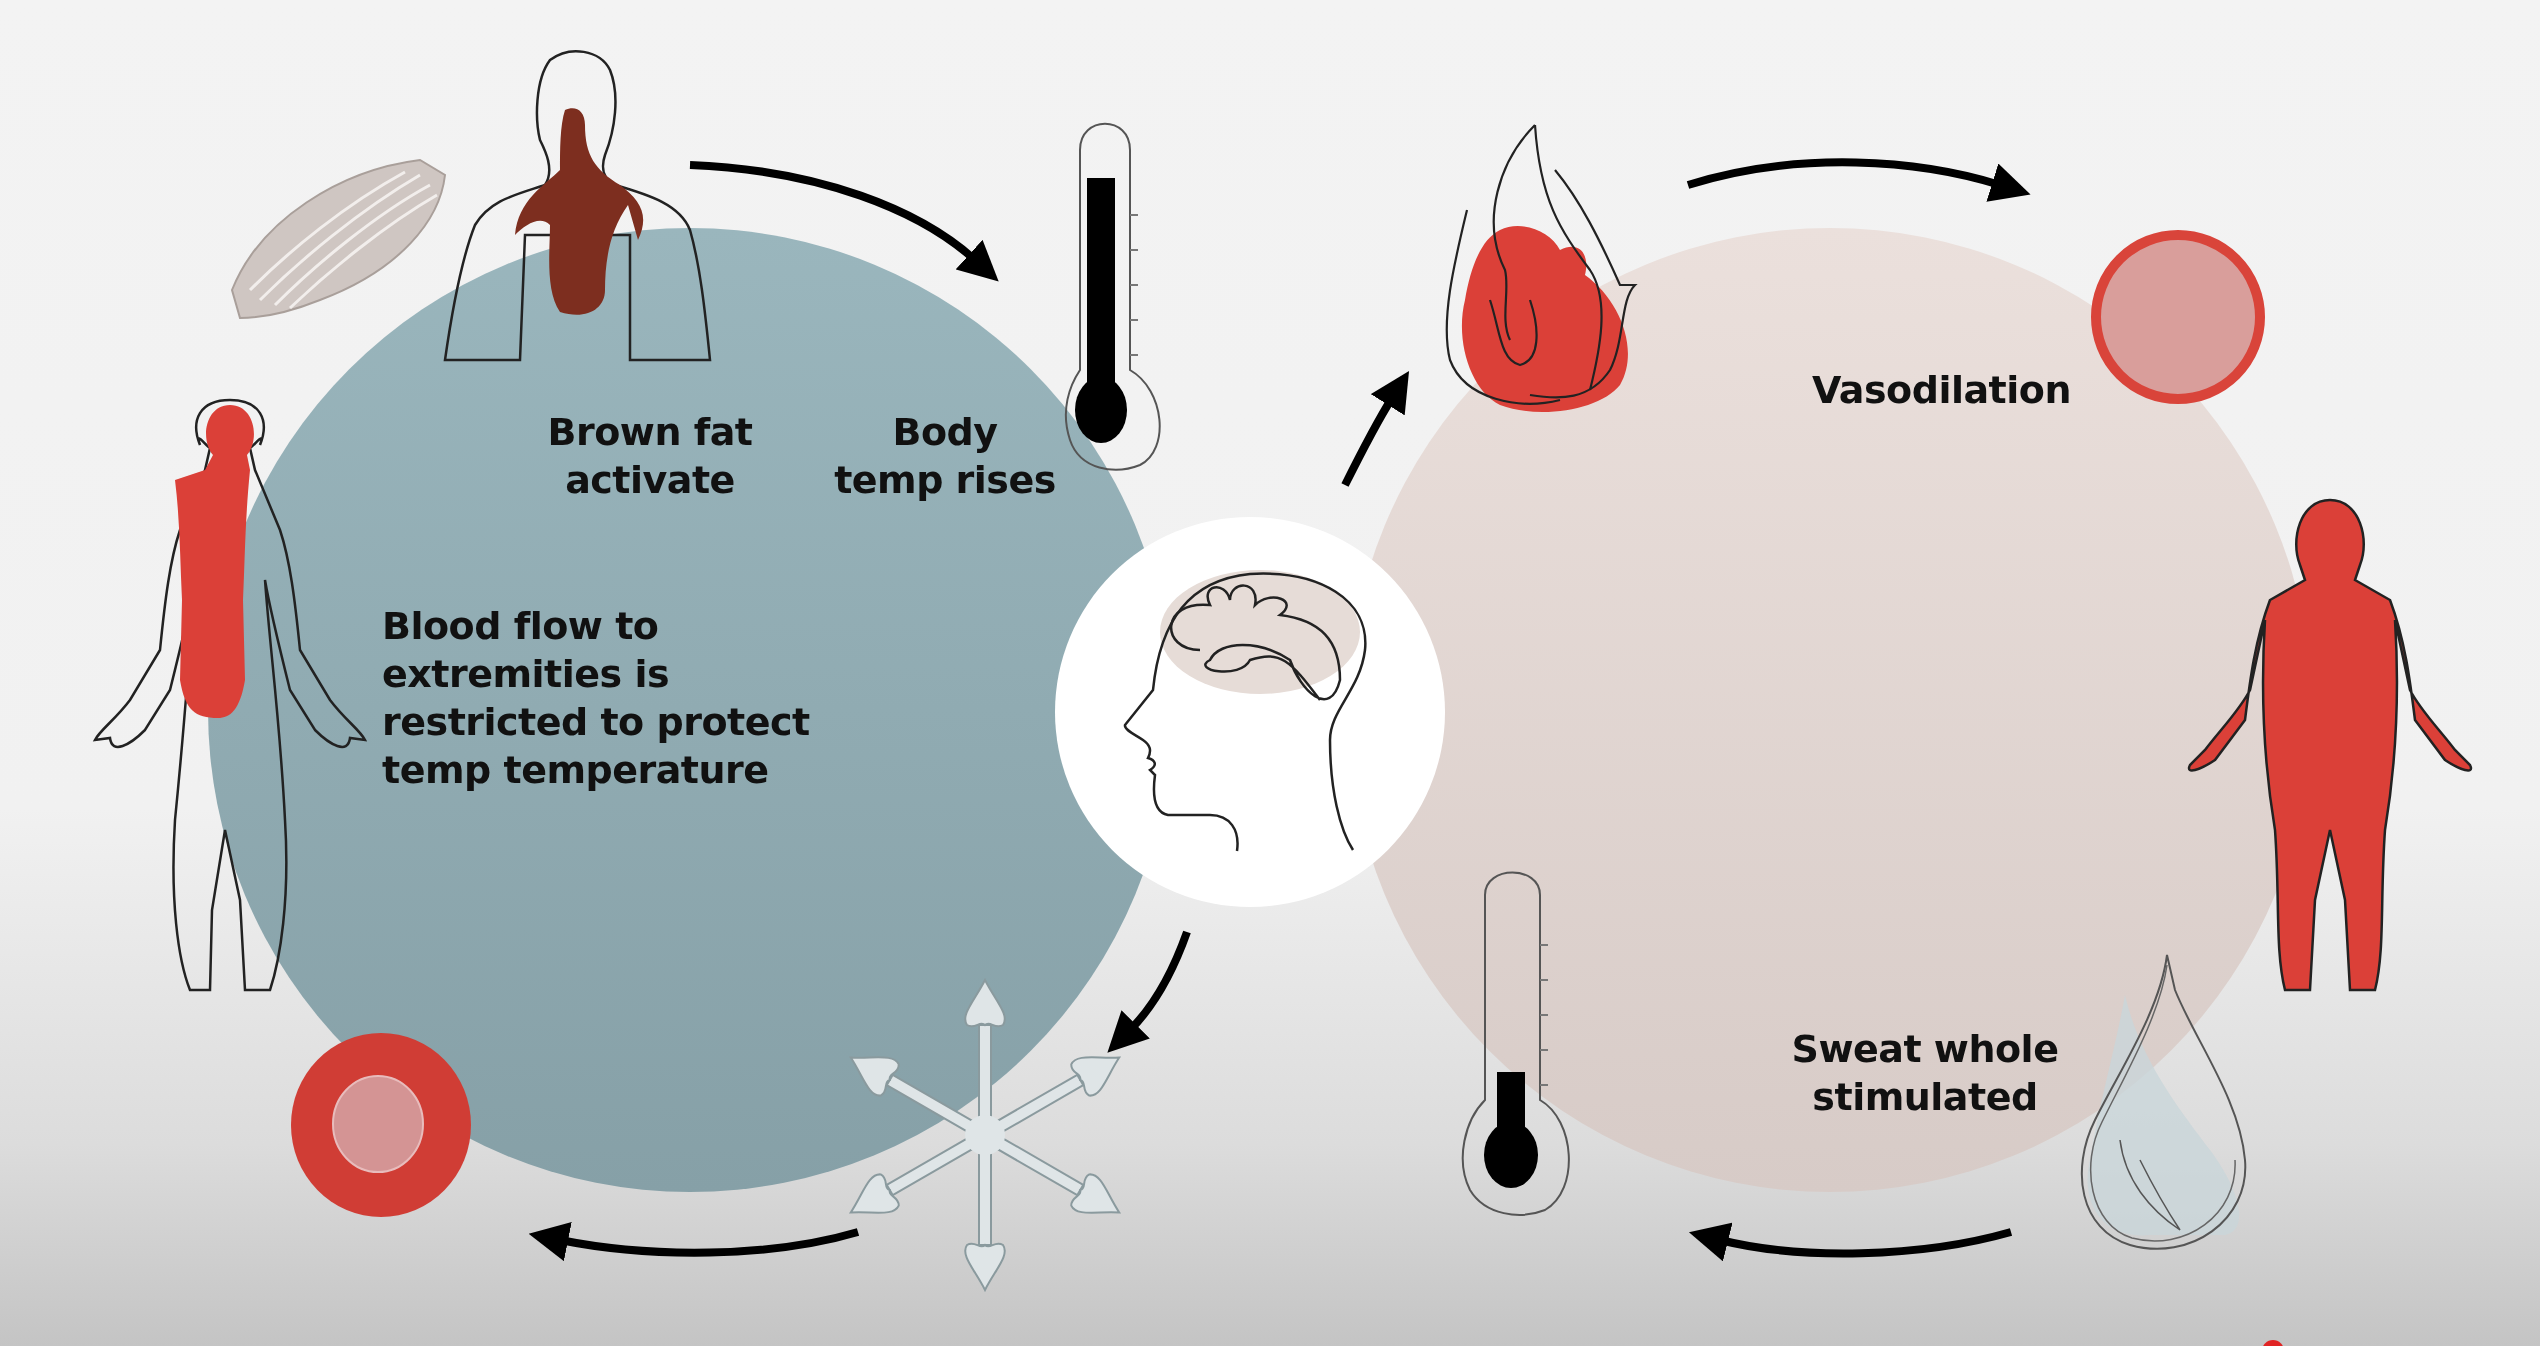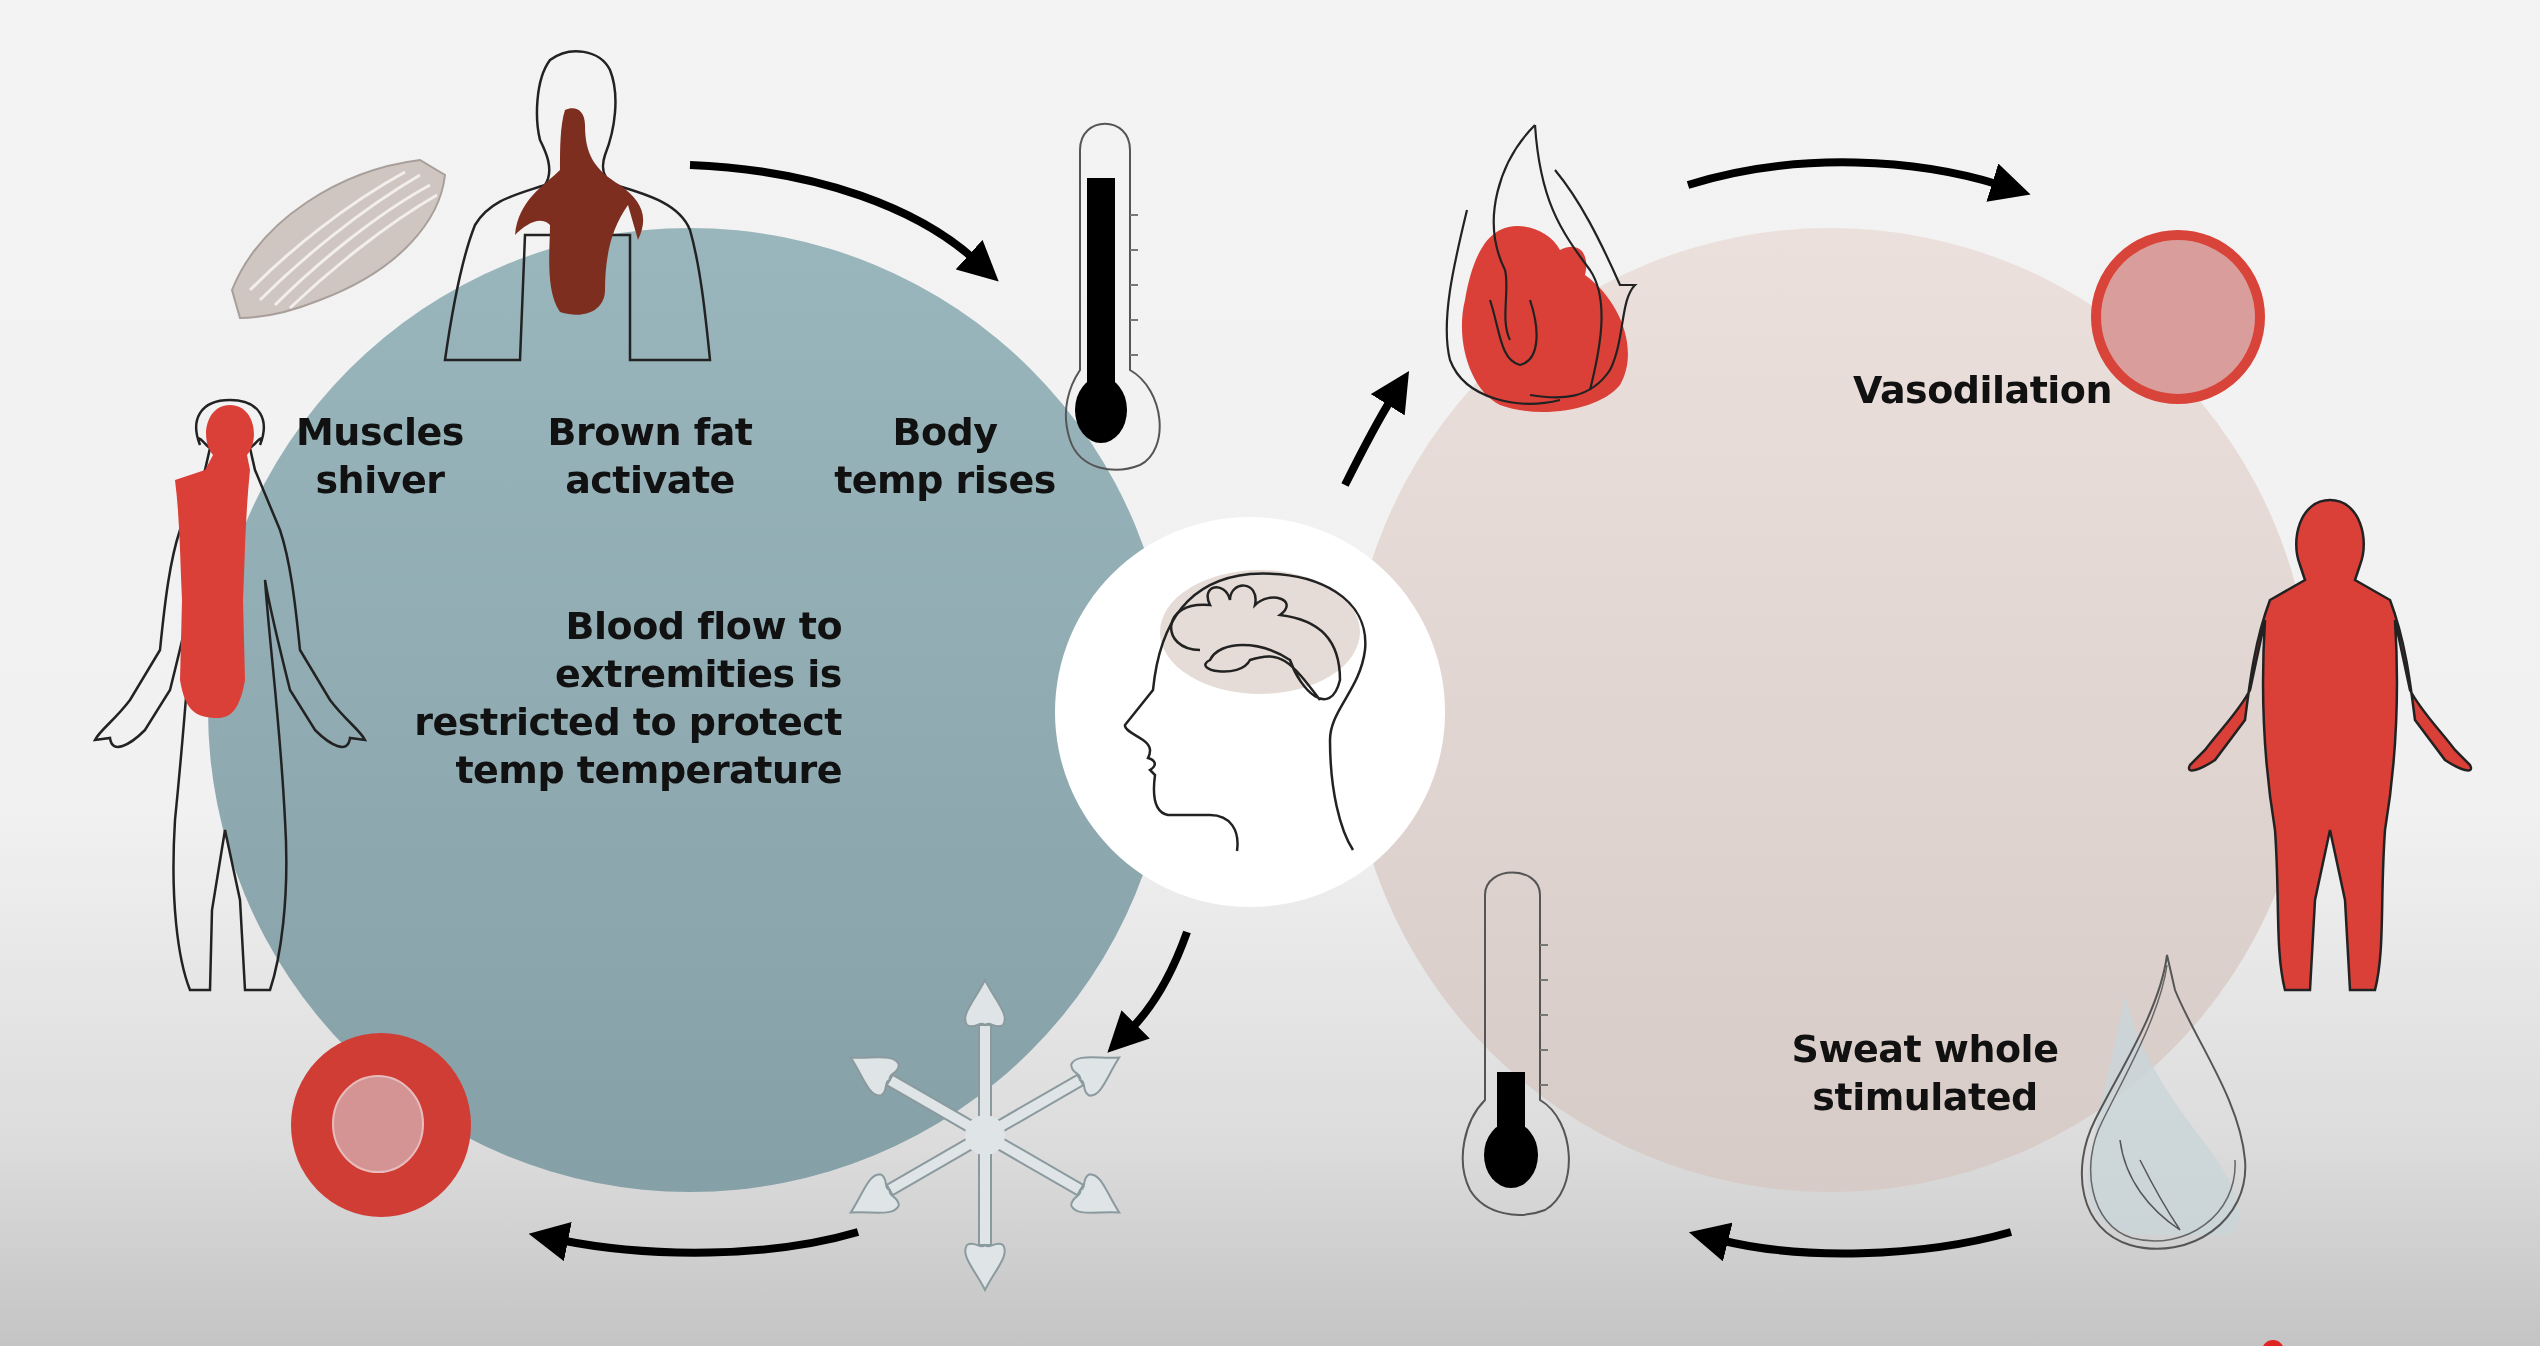--- a/index.html
+++ b/index.html
@@ -3,21 +3,21 @@
 <meta charset="utf-8">
 <style>
   html,body{margin:0;padding:0;}
   body{width:2540px;height:1346px;overflow:hidden;position:relative;
     background:linear-gradient(180deg,#f3f3f3 0%,#f1f1f1 60%,#dcdcdc 85%,#c4c4c4 100%);
     font-family:"DejaVu Sans","Liberation Sans",sans-serif;}
   .stage{position:absolute;left:0;top:0;width:2540px;height:1346px;}
   .lbl{position:absolute;font-weight:bold;color:#111;font-size:38px;line-height:48px;letter-spacing:-0.5px;}
   .c{text-align:center;}
   .r{text-align:right;}
-  .l{text-align:right;}
+  .l{text-align:left;}
   .progress-dot{position:absolute;left:2262px;top:1340px;width:22px;height:22px;border-radius:50%;}
 </style>
 </head>
 <body>
 
 <div class="stage">
 <svg width="2540" height="1346" viewBox="0 0 2540 1346" style="position:absolute;left:0;top:0">
   <defs>
     <linearGradient id="coldG" x1="0" y1="0" x2="0" y2="1">
       <stop offset="0" stop-color="#9ab6bd"></stop>
@@ -138,22 +138,20 @@
   <g fill="none" stroke="#000" stroke-width="8" stroke-linecap="butt">
     <path d="M690,165 C820,170 920,210 975,260" marker-end="url(#ah)"></path>
     <path d="M1345,485 C1360,455 1375,425 1392,398" marker-end="url(#ah)"></path>
     <path d="M1688,185 C1800,150 1920,160 2000,185" marker-end="url(#ah)"></path>
     <path d="M1187,932 C1170,980 1150,1010 1130,1030" marker-end="url(#ah)"></path>
     <path d="M858,1232 C770,1258 650,1258 560,1240" marker-end="url(#ah)"></path>
     <path d="M2011,1232 C1920,1258 1800,1260 1720,1240" marker-end="url(#ah)"></path>
   </g>
 </svg>
 
-<div class="lbl c" style="left:280px;top:408px;width:200px;white-space:pre-line">Muscles
-shiver</div>
 <div class="lbl c" style="left:820px;top:408px;width:250px;white-space:pre-line">Body
 temp rises</div>
 <div class="lbl c" style="left:530px;top:408px;width:240px;white-space:pre-line">Brown fat
 activate</div>
 <div class="lbl l" style="left:382px;top:602px;width:460px;white-space:pre-line">Blood flow to
 extremities is
 restricted to protect
 temp temperature</div>
 
 <div class="lbl l" style="left:1812px;top:366px;width:300px">Vasodilation</div>

